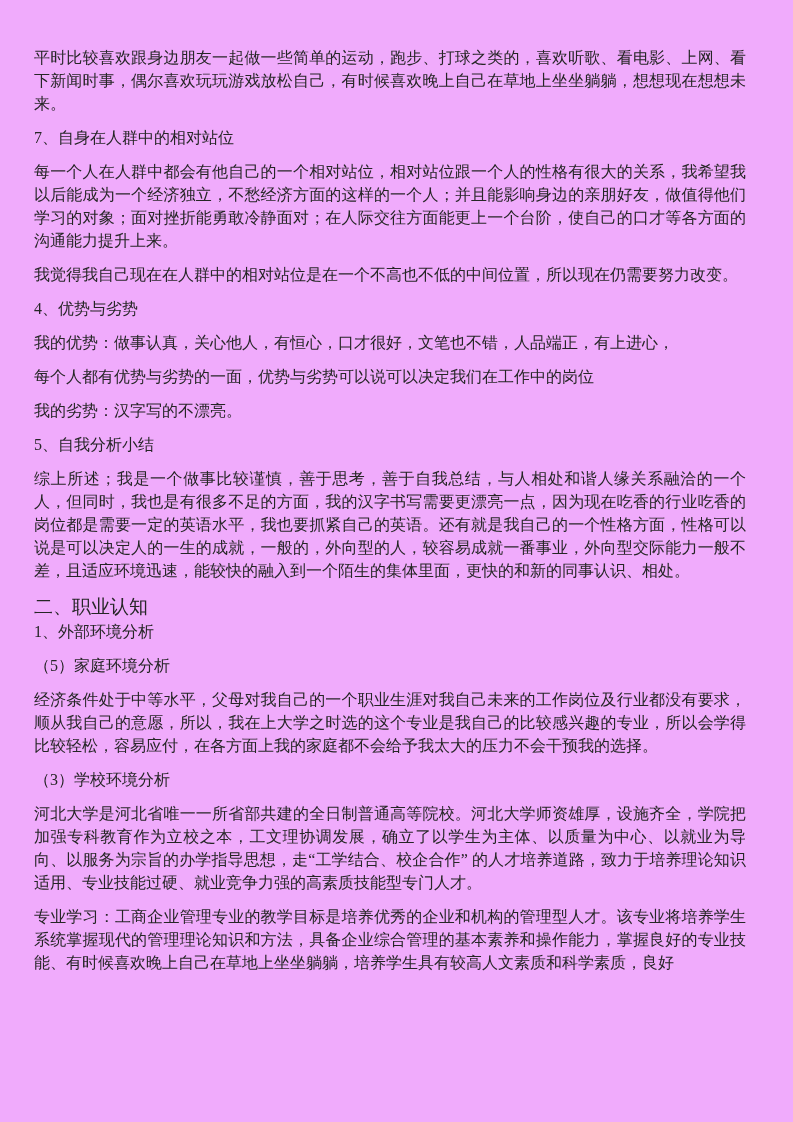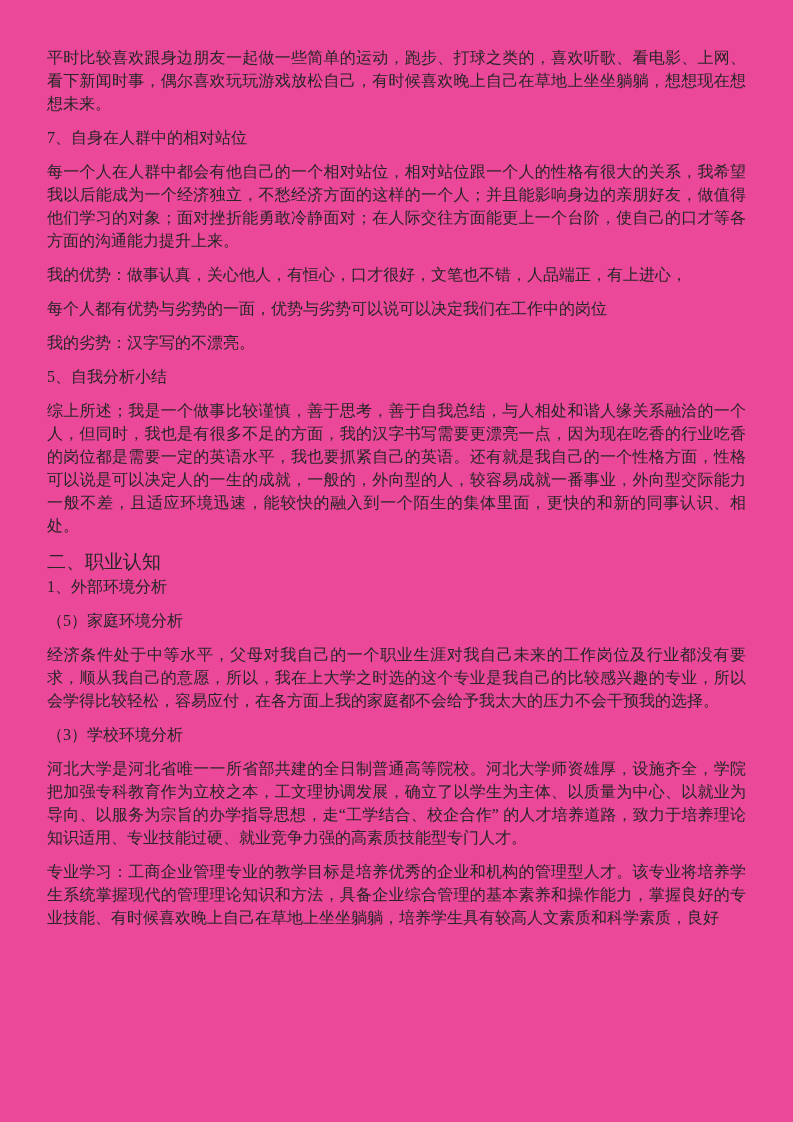--- a/index.html
+++ b/index.html
@@ -5,23 +5,23 @@
   * { box-sizing: border-box; }
   html, body {
     margin: 0; padding: 0;
     background: #ffffff;
     font-family: "Liberation Serif", "DejaVu Serif", serif;
   }
   .page {
     position: relative;
     width: 793px;
     height: 1122px;
-    background: #ec4899;
+    background: #f0abfc;
     overflow: hidden;
-    padding: 46px 47px 0 47px;
+    padding: 46px 47px 0 34px;
     color: #262626;
   }
   .doc p {
     margin: 0 0 11px 0;
     font-size: 16px;
     line-height: 23px;
     text-align: justify;
     text-justify: inter-ideograph;
     word-break: break-all;
   }
@@ -46,20 +46,22 @@
   }
 </style>
 </head>
 <body>
 
 <div class="page">
   <div class="doc">
     <p>平时比较喜欢跟身边朋友一起做一些简单的运动，跑步、打球之类的，喜欢听歌、看电影、上网、看下新闻时事，偶尔喜欢玩玩游戏放松自己，有时候喜欢晚上自己在草地上坐坐躺躺，想想现在想想未来。</p>
     <p class="h">7、自身在人群中的相对站位</p>
     <p>每一个人在人群中都会有他自己的一个相对站位，相对站位跟一个人的性格有很大的关系，我希望我以后能成为一个经济独立，不愁经济方面的这样的一个人；并且能影响身边的亲朋好友，做值得他们学习的对象；面对挫折能勇敢冷静面对；在人际交往方面能更上一个台阶，使自己的口才等各方面的沟通能力提升上来。</p>
+    <p>我觉得我自己现在在人群中的相对站位是在一个不高也不低的中间位置，所以现在仍需要努力改变。</p>
+    <p class="h">4、优势与劣势</p>
     <p>我的优势：做事认真，关心他人，有恒心，口才很好，文笔也不错，人品端正，有上进心，</p>
     <p>每个人都有优势与劣势的一面，优势与劣势可以说可以决定我们在工作中的岗位</p>
     <p>我的劣势：汉字写的不漂亮。</p>
     <p class="h">5、自我分析小结</p>
     <p>综上所述；我是一个做事比较谨慎，善于思考，善于自我总结，与人相处和谐人缘关系融洽的一个人，但同时，我也是有很多不足的方面，我的汉字书写需要更漂亮一点，因为现在吃香的行业吃香的岗位都是需要一定的英语水平，我也要抓紧自己的英语。还有就是我自己的一个性格方面，性格可以说是可以决定人的一生的成就，一般的，外向型的人，较容易成就一番事业，外向型交际能力一般不差，且适应环境迅速，能较快的融入到一个陌生的集体里面，更快的和新的同事认识、相处。</p>
     <p class="h1">二、职业认知</p>
     <p class="h">1、外部环境分析</p>
     <p class="h">（5）家庭环境分析</p>
     <p>经济条件处于中等水平，父母对我自己的一个职业生涯对我自己未来的工作岗位及行业都没有要求，顺从我自己的意愿，所以，我在上大学之时选的这个专业是我自己的比较感兴趣的专业，所以会学得比较轻松，容易应付，在各方面上我的家庭都不会给予我太大的压力不会干预我的选择。</p>
     <p class="h">（3）学校环境分析</p>

